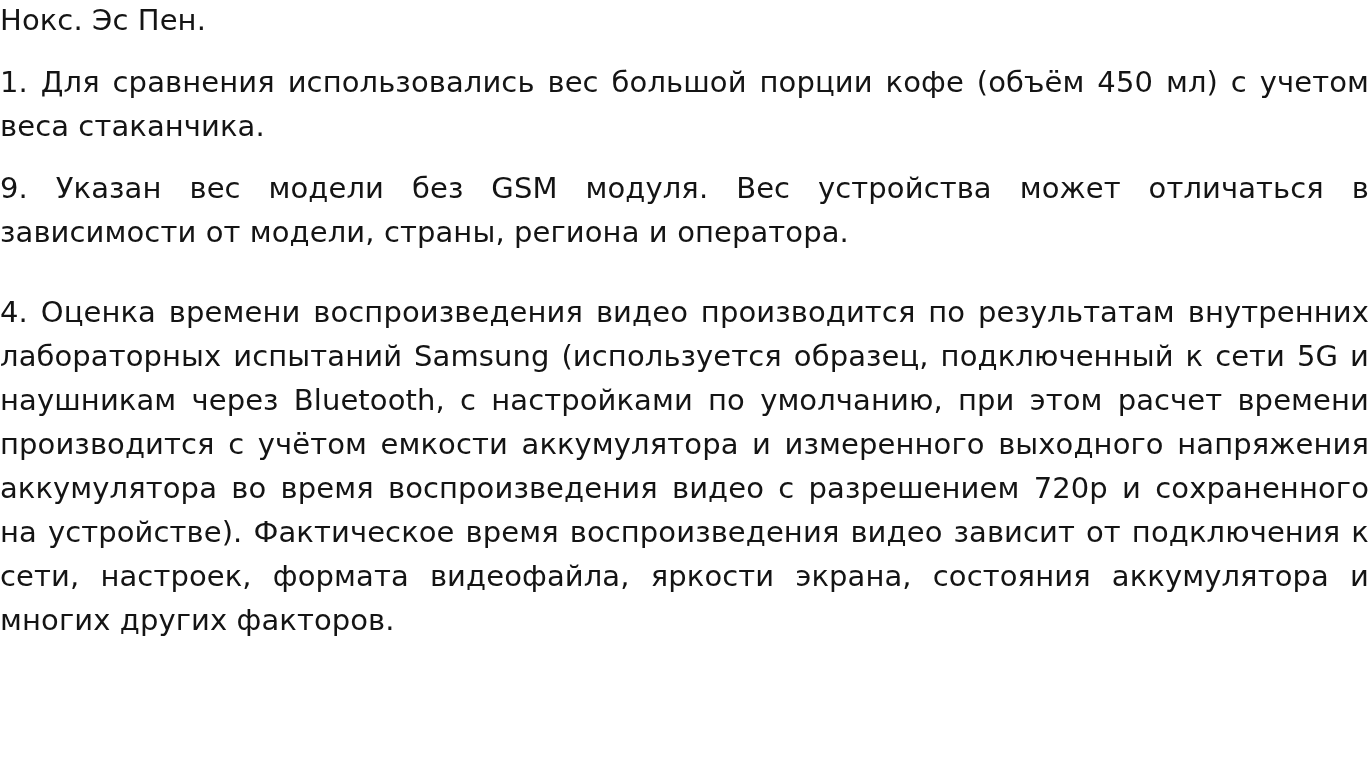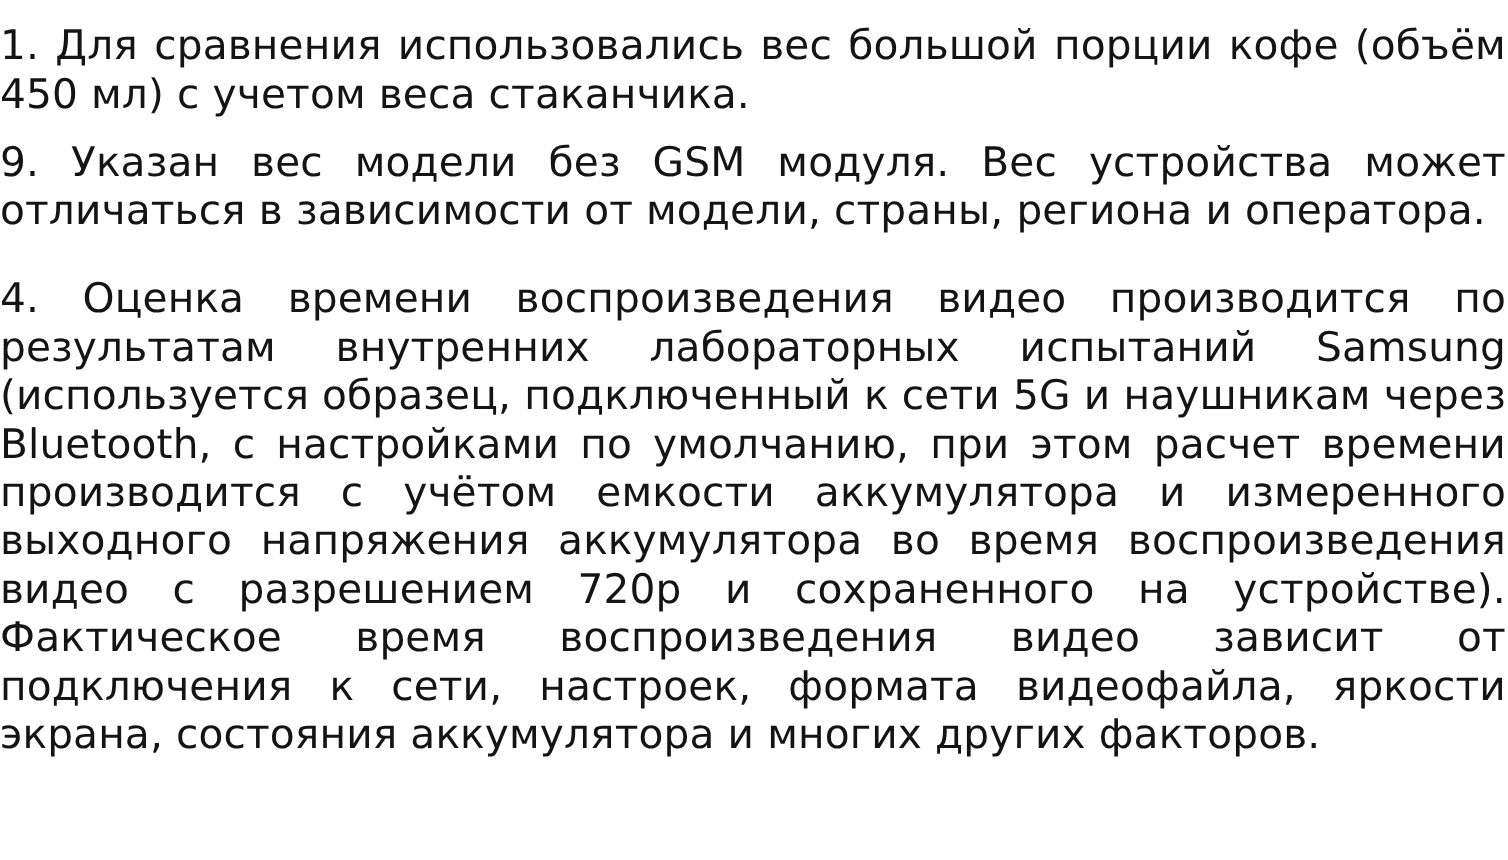--- a/index.html
+++ b/index.html
@@ -15,21 +15,21 @@
     overflow: hidden;
   }
   .page {
     width: 1371px;
     height: 782px;
     box-sizing: border-box;
     padding: 0 2px 0 0;
     position: relative;
   }
   .doc-line {
-    font-size: 37px;
+    font-size: 29px;
     line-height: 44px;
     letter-spacing: 0.1px;
     color: #141414;
   }
   .heading {
     margin: 0;
     padding: 0;
     font-weight: 400;
     font-size: 29px;
     line-height: 40px;
@@ -45,20 +45,21 @@
     text-align: left;
   }
   .spacer-md { height: 18px; }
   .spacer-lg { height: 20px; }
 </style>
 </head>
 <body>
 
 <div class="page">
 
+  <p class="doc-line heading">Нокс. Эс Пен.</p>
 
   <div class="spacer-lg"></div>
 
   <p class="doc-line note">1. Для сравнения использовались вес большой порции кофе (объём 450 мл) с учетом веса стаканчика.</p>
 
   <div class="spacer-md"></div>
 
   <p class="doc-line note">9. Указан вес модели без GSM модуля. Вес устройства может отличаться в зависимости от модели, страны, региона и оператора.</p>
 
   <div class="spacer-md"></div>

